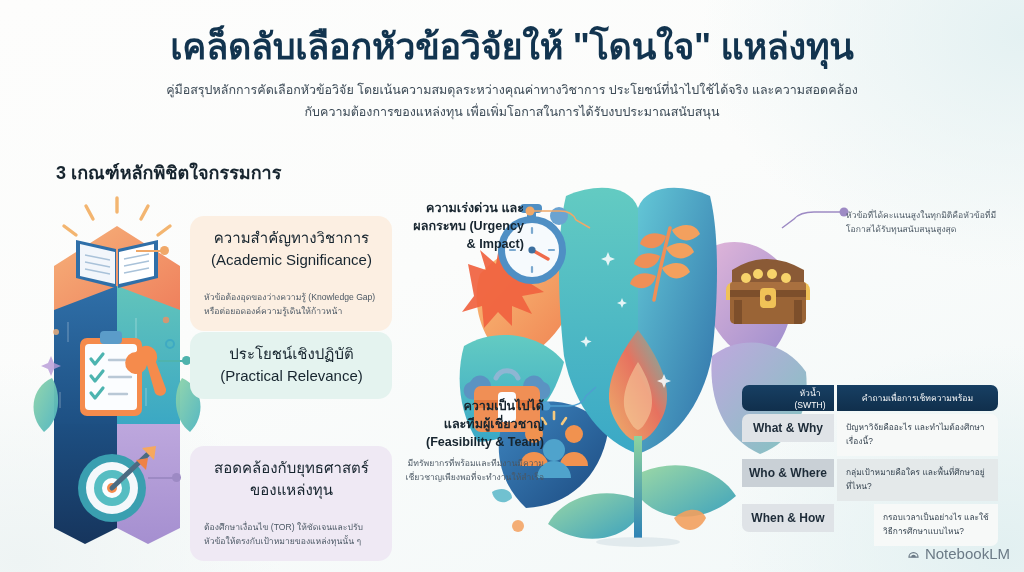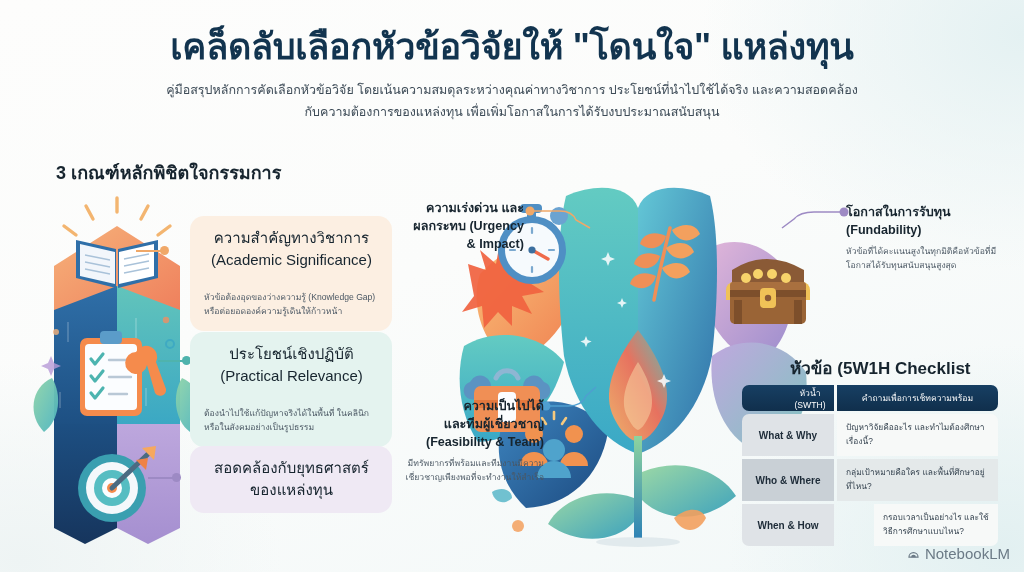--- a/index.html
+++ b/index.html
@@ -92,23 +92,23 @@
   .tbl-row:last-child { margin-bottom: 0; gap: 40px; }
   .th {
     background: linear-gradient(180deg, #173f63 0%, #102f4c 100%);
     color: #ffffff; font-size: 8.6px; font-weight: 400;
     display: flex; align-items: center; justify-content: center;
     height: 26px; text-align: center;
   }
   .th.k { width: 92px; border-radius: 7px 0 0 7px; padding-left: 44px; }
   .th.v { flex: 1; border-radius: 0 7px 7px 0; }
   .td-k {
-    width: 92px; height: 42px;
+    width: 92px; height: 28px;
     display: flex; align-items: center; justify-content: center;
-    font-size: 10px; font-weight: 700; color: #1d2b38;
+    font-size: 12px; font-weight: 700; color: #1d2b38;
     background: #dfe3e7;
   }
   .td-v {
     flex: 1; height: 42px;
     display: flex; align-items: center;
     padding: 0 9px;
     font-size: 8.4px; line-height: 1.62; color: #313f4c;
     background: #f7f9f8;
   }
   .tbl-row.alt .td-k { background: #c9d0d6; }
@@ -247,24 +247,24 @@
   <div class="dot" id="dot-2"></div>
   <div class="lead" id="ln-3"></div>
   <div class="dot" id="dot-3"></div>
 
   <div class="card" id="card-1">
     <h4>ความสำคัญทางวิชาการ<br>(Academic Significance)</h4>
     <p>หัวข้อต้องอุดของว่างความรู้ (Knowledge Gap) หรือต่อยอดองค์ความรู้เดินให้ก้าวหน้า</p>
   </div>
   <div class="card" id="card-2">
     <h4>ประโยชน์เชิงปฏิบัติ<br>(Practical Relevance)</h4>
-    <p>ต้องนำไปใช้แก้ปัญหาจริงได้ในพื้นที่ ในคลินิก หรือในสังคมอย่างเป็นรูปธรรม</p>
   </div>
   <div class="card" id="card-3">
     <h4>สอดคล้องกับยุทธศาสตร์<br>ของแหล่งทุน</h4>
+    <p>ต้องศึกษาเงื่อนไข (TOR) ให้ชัดเจนและปรับหัวข้อให้ตรงกับเป้าหมายของแหล่งทุนนั้น ๆ</p>
   </div>
 
   <div class="right-art">
     <svg width="360" height="362" viewBox="0 0 360 362">
       <defs>
         <linearGradient id="pOrange" x1="0" y1="0" x2="1" y2="1">
           <stop offset="0" stop-color="#f9c078"></stop>
             <stop offset="1" stop-color="#ef7d4f"></stop>
         </linearGradient>
         <linearGradient id="pBlue" x1="0" y1="0" x2="1" y2="1">
@@ -422,25 +422,23 @@
   </div>
 
   <div class="callout" id="call-urgency">
     <h4>ความเร่งด่วน และ<br>ผลกระทบ (Urgency<br>&amp; Impact)</h4>
   </div>
   <div class="callout" id="call-feasibility">
     <h4>ความเป็นไปได้<br>และทีมผู้เชี่ยวชาญ<br>(Feasibility &amp; Team)</h4>
     <p>มีทรัพยากรที่พร้อมและทีมงานมีความเชี่ยวชาญเพียงพอที่จะทำงานให้สำเร็จ</p>
   </div>
   <div class="callout" id="call-fundability">
-    <h4>โอกาสในการรับทุน<br>(Fundability)</h4>
     <p>หัวข้อที่ได้คะแนนสูงในทุกมิติคือหัวข้อที่มีโอกาสได้รับทุนสนับสนุนสูงสุด</p>
   </div>
 
-  <div class="tbl-title">หัวข้อ (5W1H Checklist</div>
   <div class="tbl">
     <div class="tbl-row">
       <div class="th k">หัวน้ำ (SWTH)</div>
       <div class="th v">คำถามเพื่อการเช็ทความพร้อม</div>
     </div>
     <div class="tbl-row first">
       <div class="td-k">What &amp; Why</div>
       <div class="td-v">ปัญหาวิจัยคืออะไร และทำไมต้องศึกษาเรื่องนี้?</div>
     </div>
     <div class="tbl-row alt">

